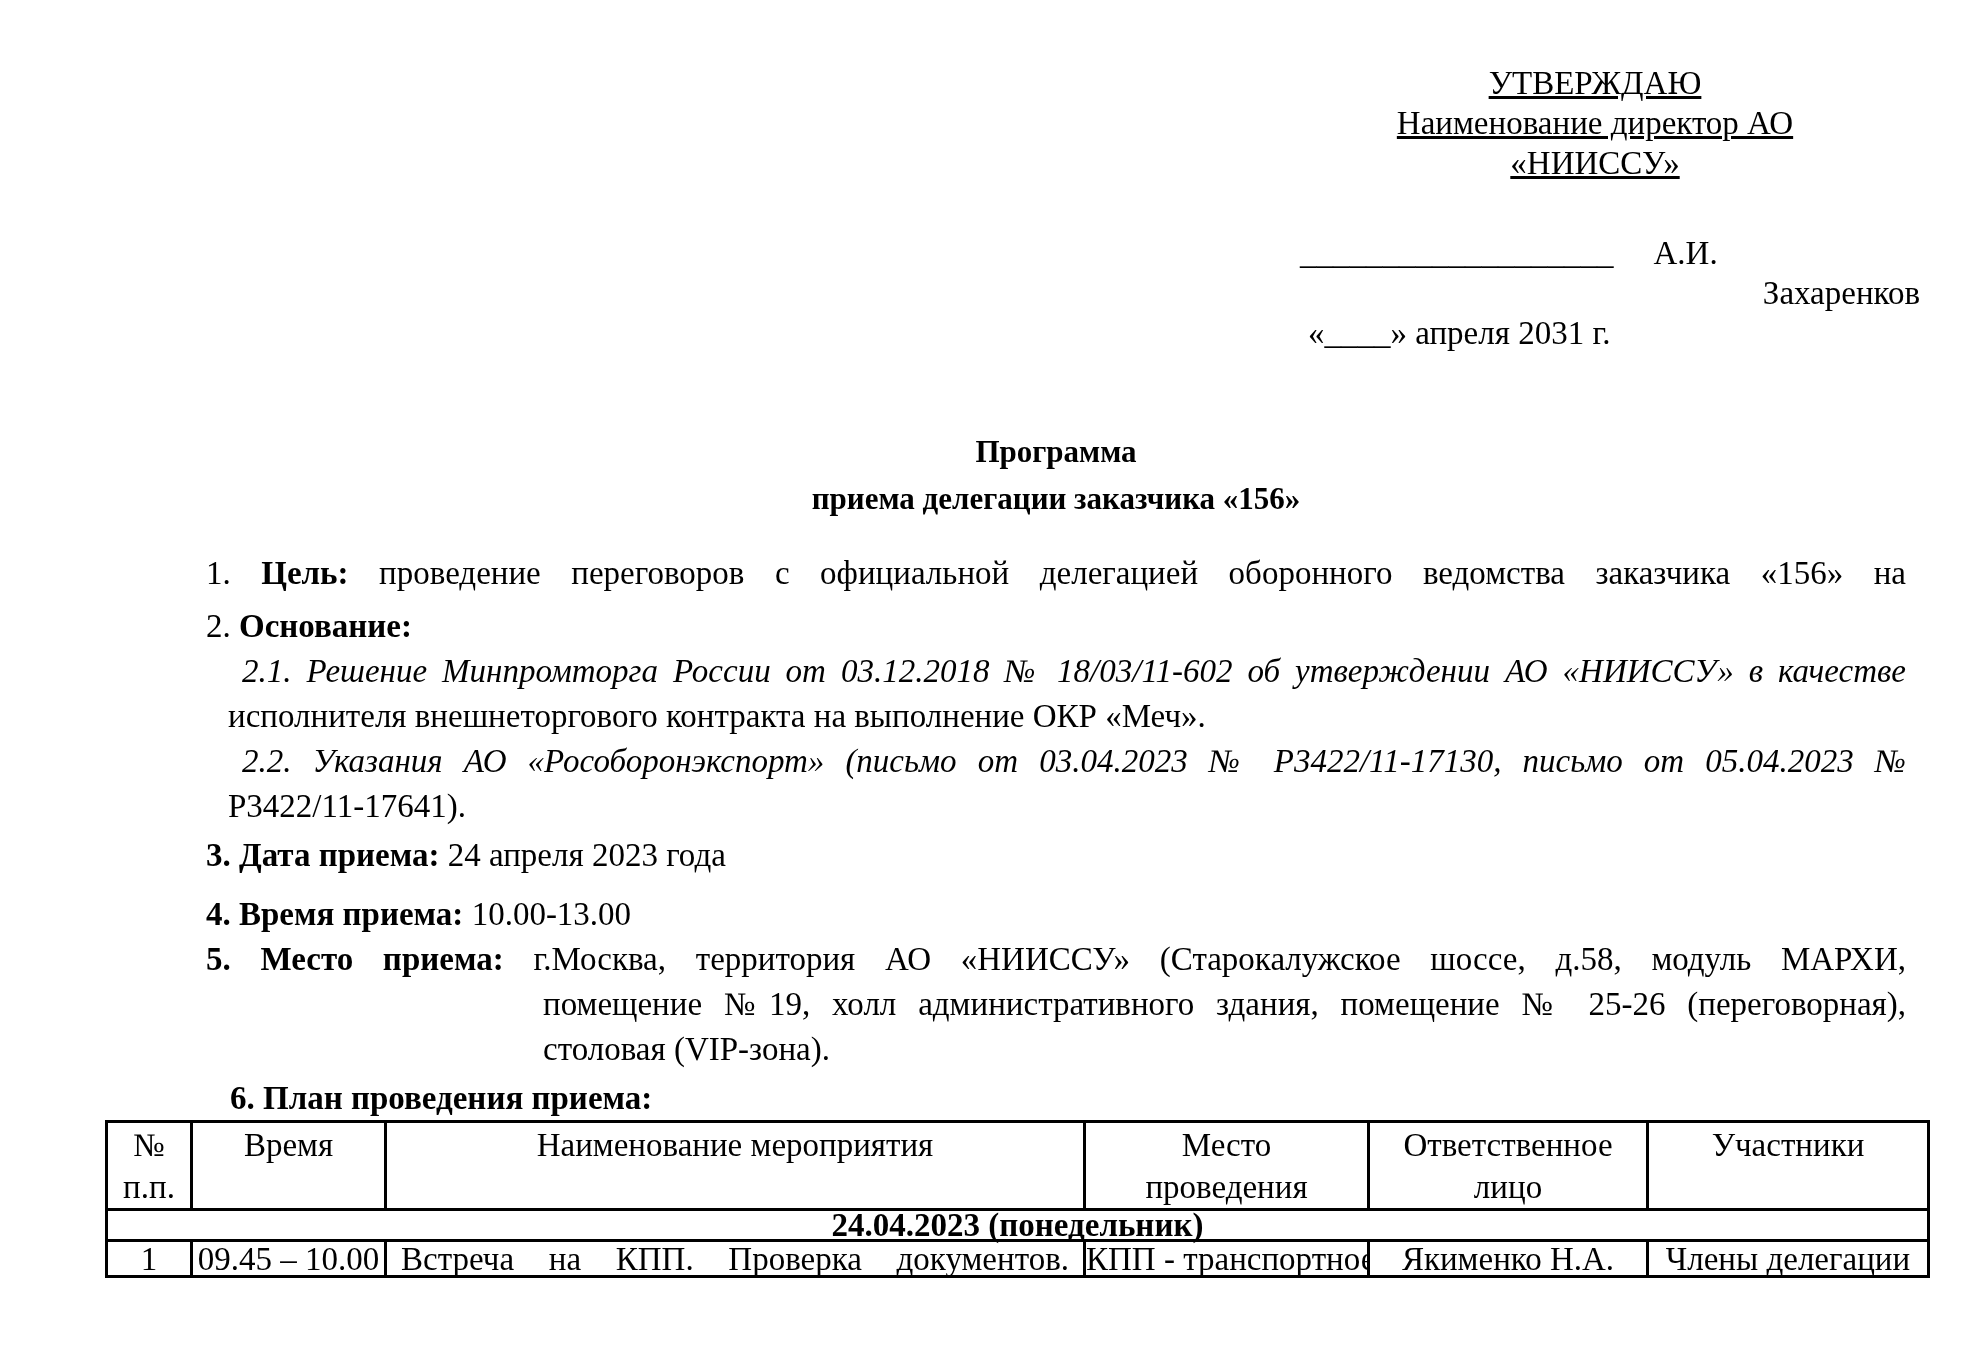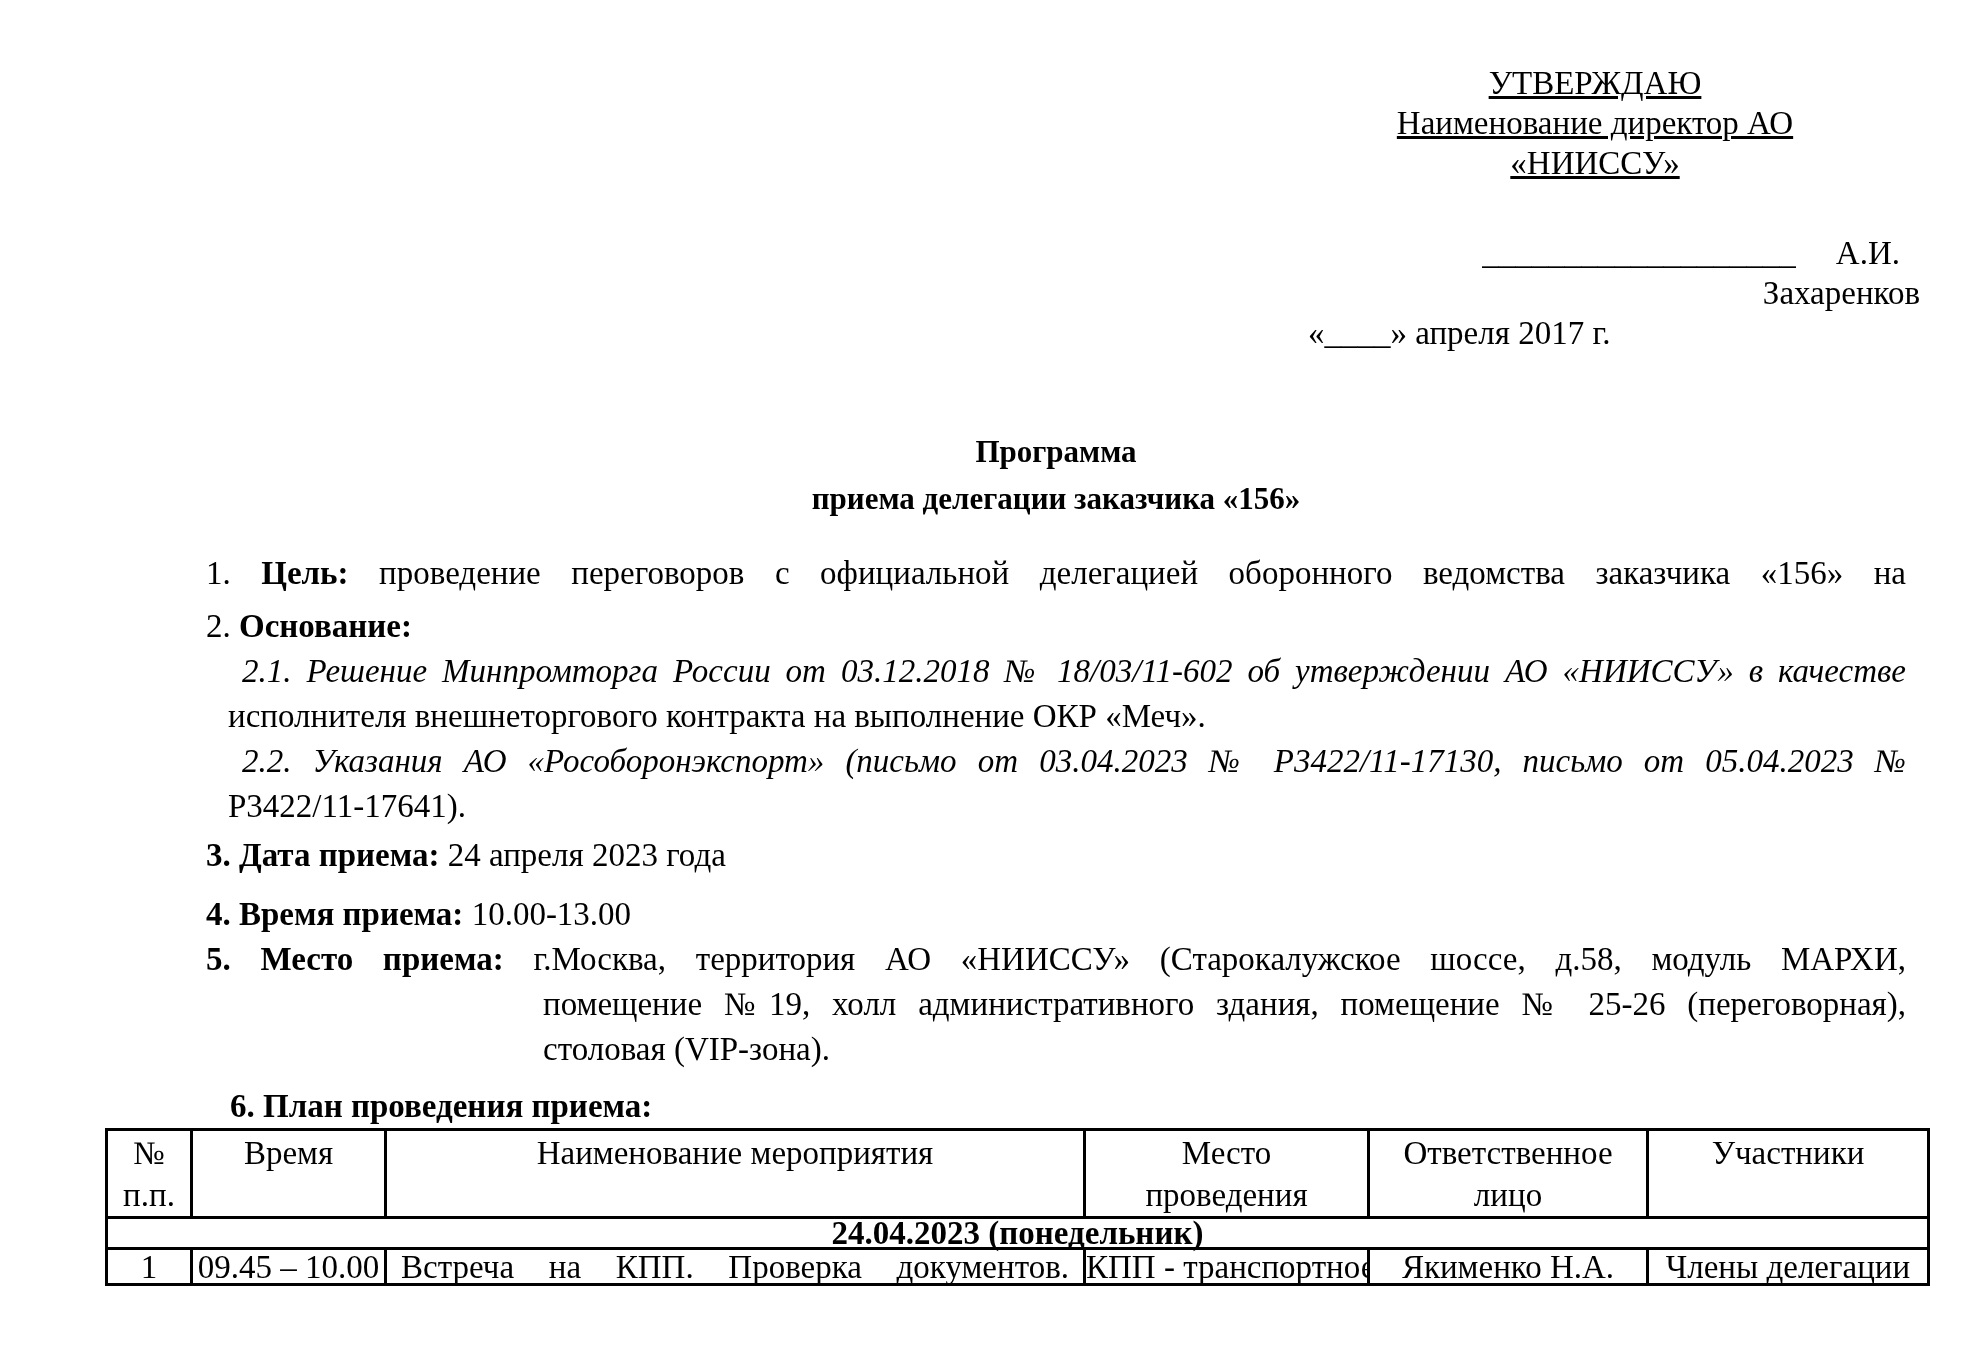--- a/index.html
+++ b/index.html
@@ -22,21 +22,21 @@
   .approval {
     position: absolute;
     top: 63px;
     left: 1300px;
     width: 630px;
     line-height: 40px;
   }
   .appr-center { text-align: center; padding-right: 40px; text-decoration: underline; }
   .appr-sig {
     margin-top: 50px;
-    text-align: right;
+    text-align: left;
     padding-right: 30px;
     white-space: nowrap;
   }
   .appr-sig .sig-initials { margin-left: 40px; }
   .appr-surname { text-align: right; padding-right: 10px; }
   .appr-date { text-align: left; padding-left: 8px; }
 
   
   .title {
     position: absolute;
@@ -62,21 +62,21 @@
   .t-item .line + .line { padding-left: 22px; }
   .t-sub .line:first-child { text-indent: 36px; font-style: italic; }
   .t-sub .line + .line { padding-left: 22px; }
   .t-place .line + .line { padding-left: 337px; }
   .t-head { font-weight: bold; margin-left: 24px; }
   .t-head .line { line-height: 36px; }
 
   #items .para:nth-child(2) { margin-top: 8px; }
   #items .para:nth-child(5) { margin-top: 4px; }
   #items .para:nth-child(6) { margin-top: 14px; }
-  #items .para:nth-child(8) { margin-top: 16px; }
+  #items .para:nth-child(8) { margin-top: 8px; }
 
   
   .plan-table {
     border-collapse: collapse;
     table-layout: fixed;
     width: 1822px;
     margin-left: -101px;
     margin-top: 4px;
   }
   .plan-table td {
@@ -117,21 +117,21 @@
 <body>
 
 <div class="approval">
   <div class="appr-center">УТВЕРЖДАЮ</div>
   <div class="appr-center">Наименование директор АО</div>
   <div class="appr-center">«НИИССУ»</div>
   <div class="appr-sig">
     <span>___________________</span><span class="sig-initials">А.И.</span>
   </div>
   <div class="appr-surname">Захаренков</div>
-  <div class="appr-date">«____» апреля 2017 г.</div>
+  <div class="appr-date">«____» апреля 2031 г.</div>
 </div>
 
 <div class="title">
   <div>Программа</div>
   <div>приема делегации заказчика «156»</div>
 </div>
 
 <div class="content">
   <div id="items">
       <div class="para t-item">

